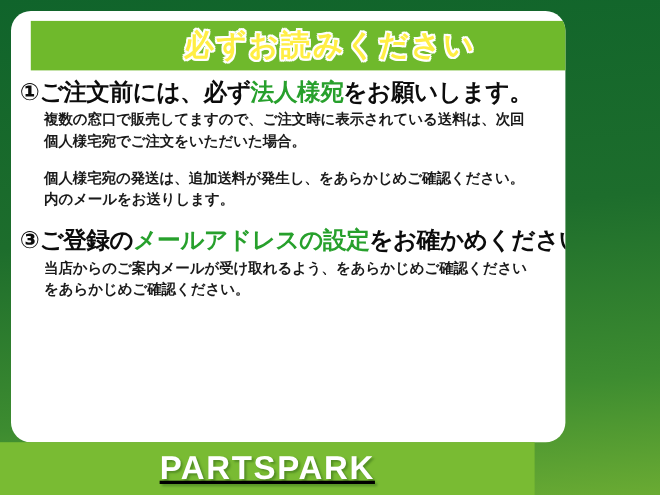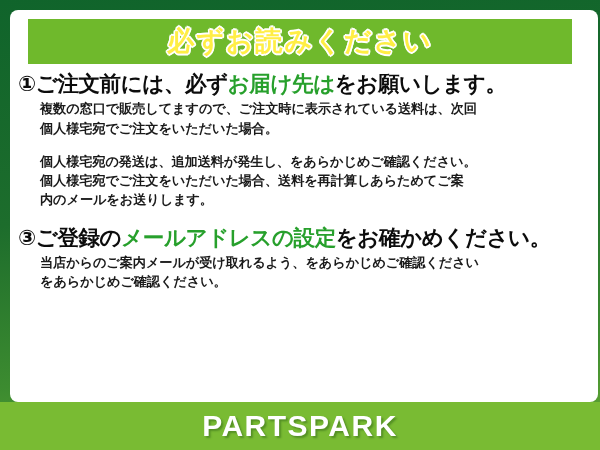--- a/index.html
+++ b/index.html
@@ -22,25 +22,25 @@
     box-sizing: border-box;
     background: linear-gradient(175deg, #10642b 0%, #1d6d2c 45%, #3d8c30 78%, #6aab33 100%);
     overflow: hidden;
   }
 
   
   #card {
     position: absolute;
     left: 10px;
     top: 10px;
-    width: 588px;
+    width: 504px;
     height: 392px;
     box-sizing: border-box;
     background: #ffffff;
-    border-radius: 8px;
+    border-radius: 18px;
     overflow: hidden;
     text-decoration: underline;
   }
 
   
   #banner {
     position: absolute;
     left: 18px;
     top: 9px;
     width: 544px;
@@ -106,25 +106,26 @@
   
   #section-1 { margin-top: 0px; }
   #section-2 { margin-top: 14px; }
   #section-3 { margin-top: 14px; }
 
   
   #footer {
     position: absolute;
     left: 0;
     bottom: 0;
-    width: 600px;
+    width: 486px;
     height: 48px;
     display: flex;
     align-items: center;
     justify-content: center;
+    text-decoration: underline;
   }
   #footer-logo {
     font-size: 30px;
     font-weight: bold;
     color: #ffffff;
     letter-spacing: 1.5px;
     text-shadow: 2px 2px 2px rgba(40,90,20,0.45);
     white-space: nowrap;
   }
 </style>
@@ -136,32 +137,31 @@
   <div id="card">
 
     <div id="banner" style="background: rgb(111, 185, 44);">
       <span id="banner-title" style="color: rgb(255, 238, 68);">必ずお読みください</span>
     </div>
 
     <div id="content">
 
       <div class="section" id="section-1">
         <div class="headline">
-          <span>①</span><span>ご注文前には、必ず</span><span class="hl-green" style="color: rgb(39, 160, 44);">お届け先は</span><span>をお願いします。</span>
+          <span>①</span><span>ご注文前には、必ず</span><span class="hl-green" style="color: rgb(39, 160, 44);">法人様宛</span><span>をお願いします。</span>
         </div>
         <div class="sub">
           <div>複数の窓口で販売してますので、ご注文時に表示されている送料は、次回</div>
           <div>個人様宅宛でご注文をいただいた場合。</div>
         </div>
       </div>
 
       <div class="section" id="section-2">
         <div class="sub">
           <div>個人様宅宛の発送は、追加送料が発生し、をあらかじめご確認ください。</div>
-          <div>個人様宅宛でご注文をいただいた場合、送料を再計算しあらためてご案</div>
           <div>内のメールをお送りします。</div>
         </div>
       </div>
 
       <div class="section" id="section-3">
         <div class="headline">
           <span>③</span><span>ご登録の</span><span class="hl-green" style="color: rgb(39, 160, 44);">メールアドレスの設定</span><span>をお確かめください。</span>
         </div>
         <div class="sub">
           <div>当店からのご案内メールが受け取れるよう、をあらかじめご確認ください</div>

